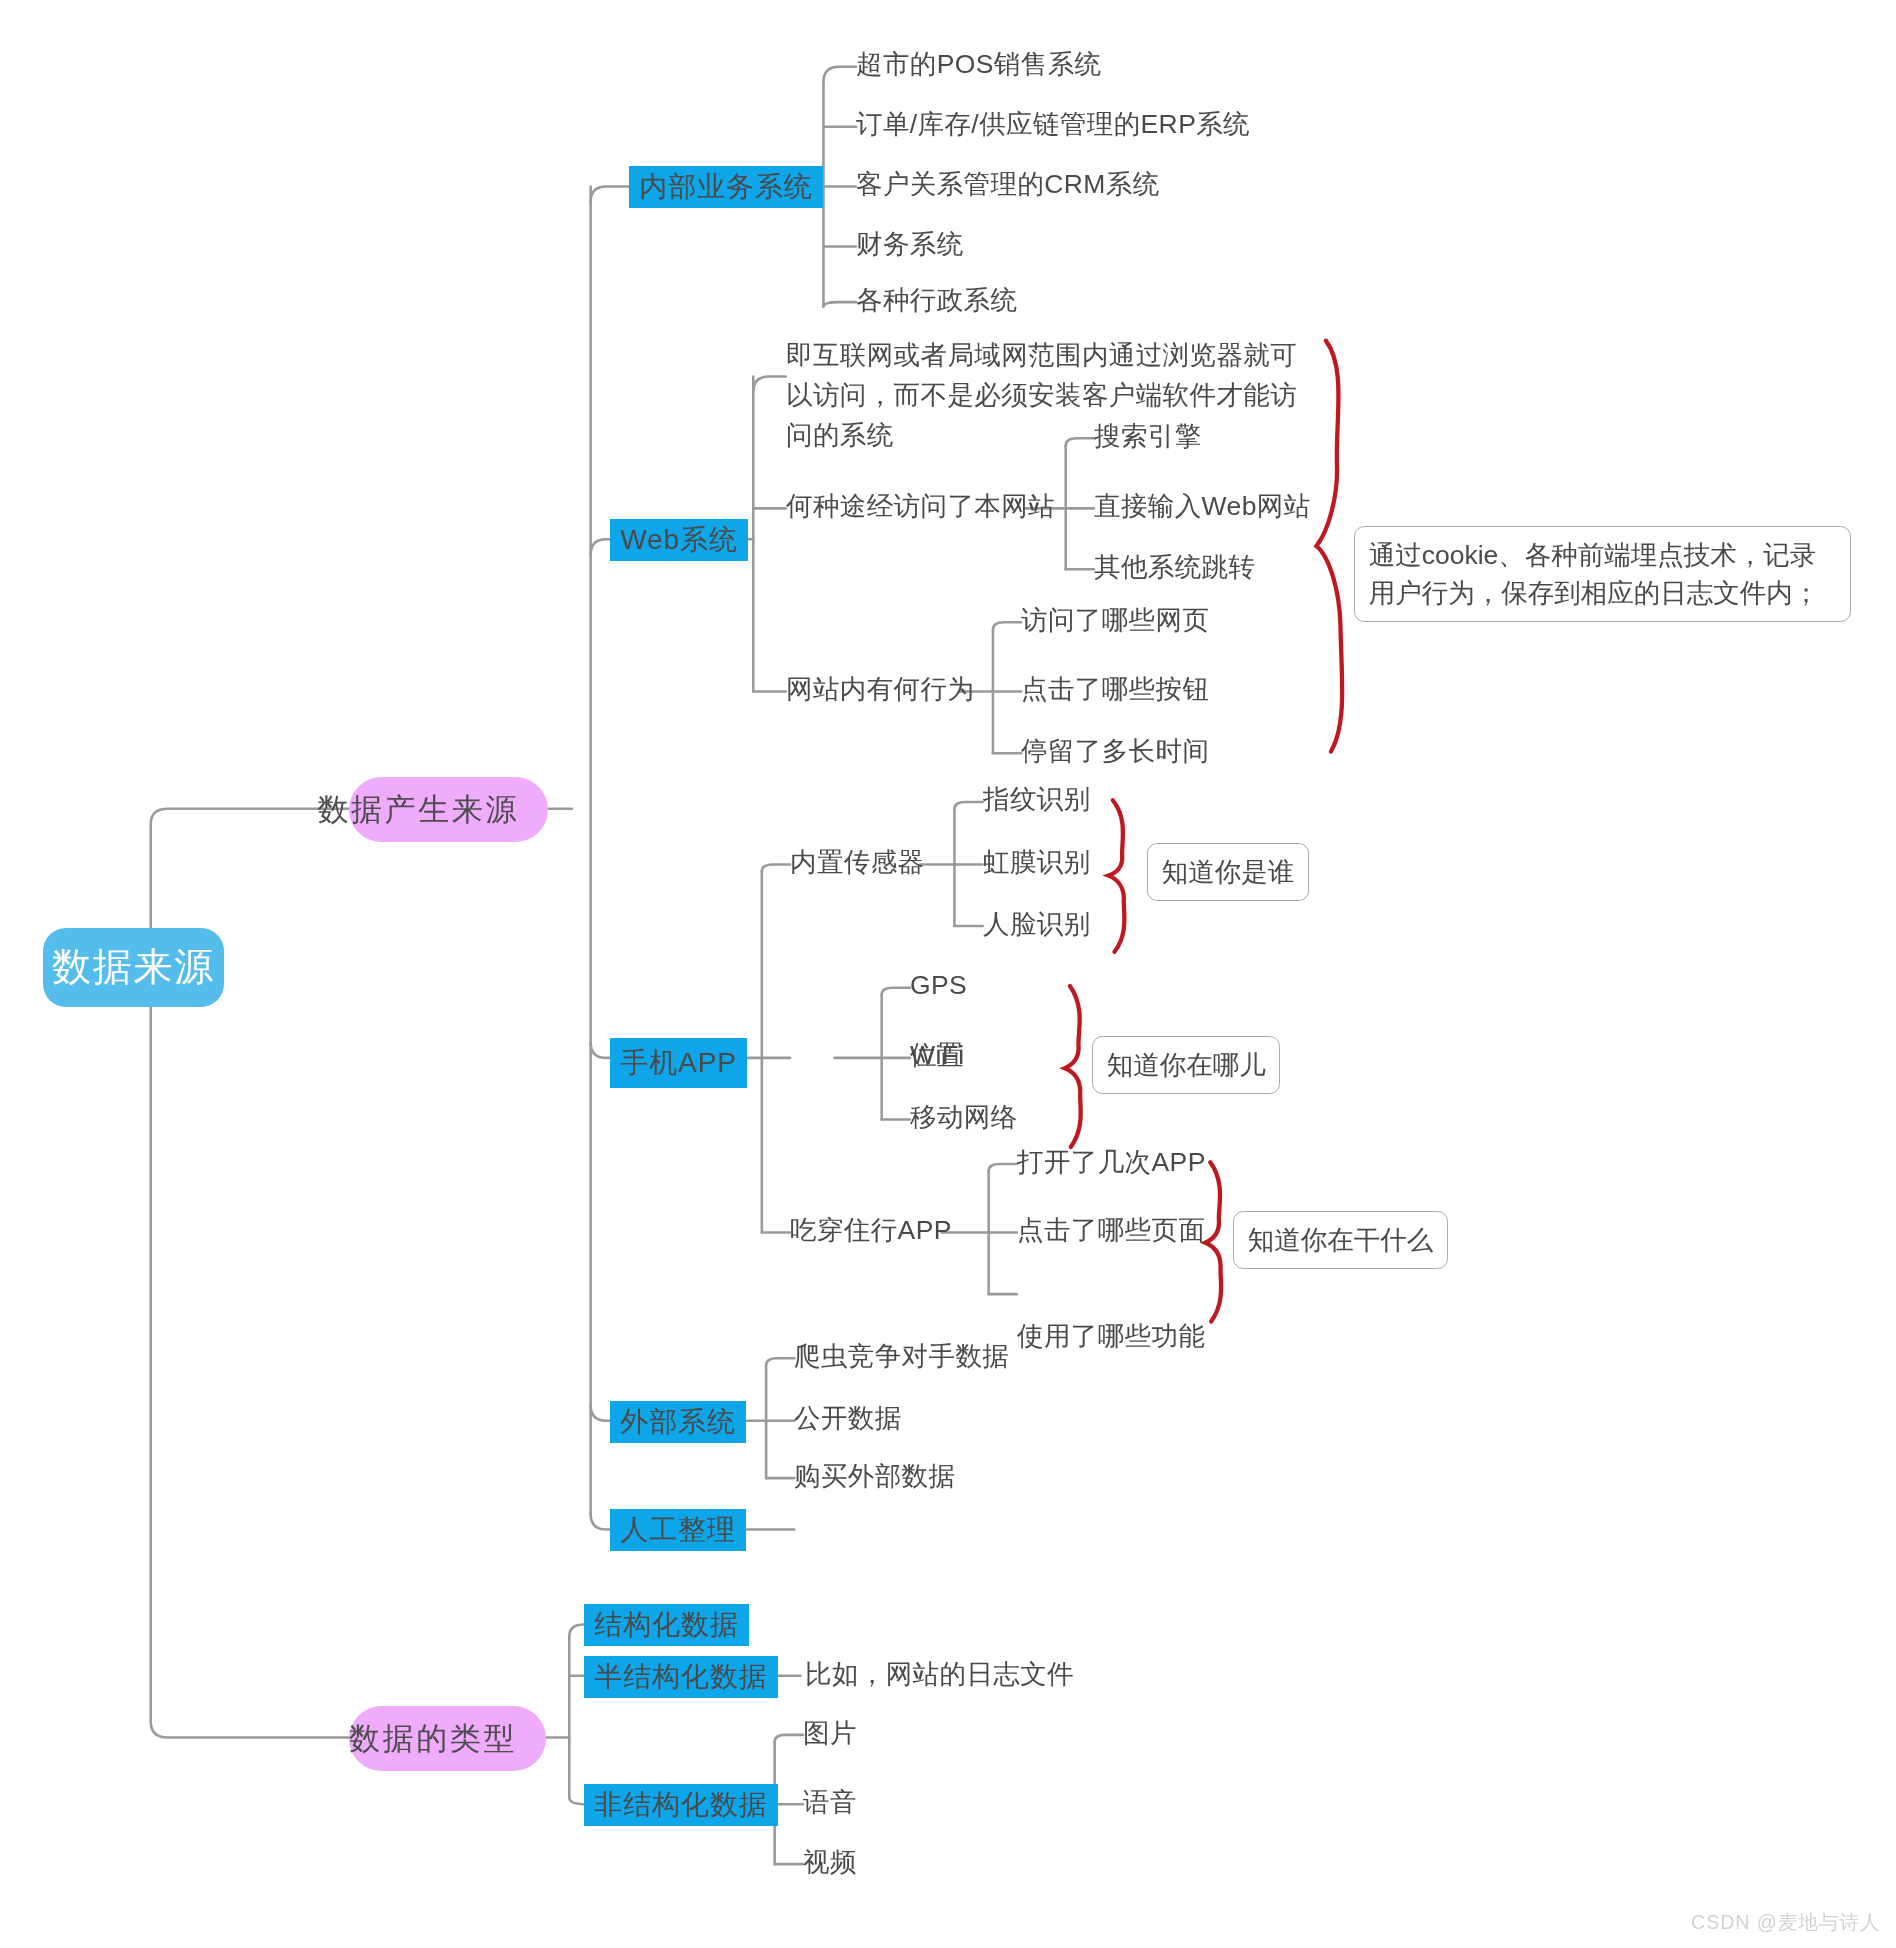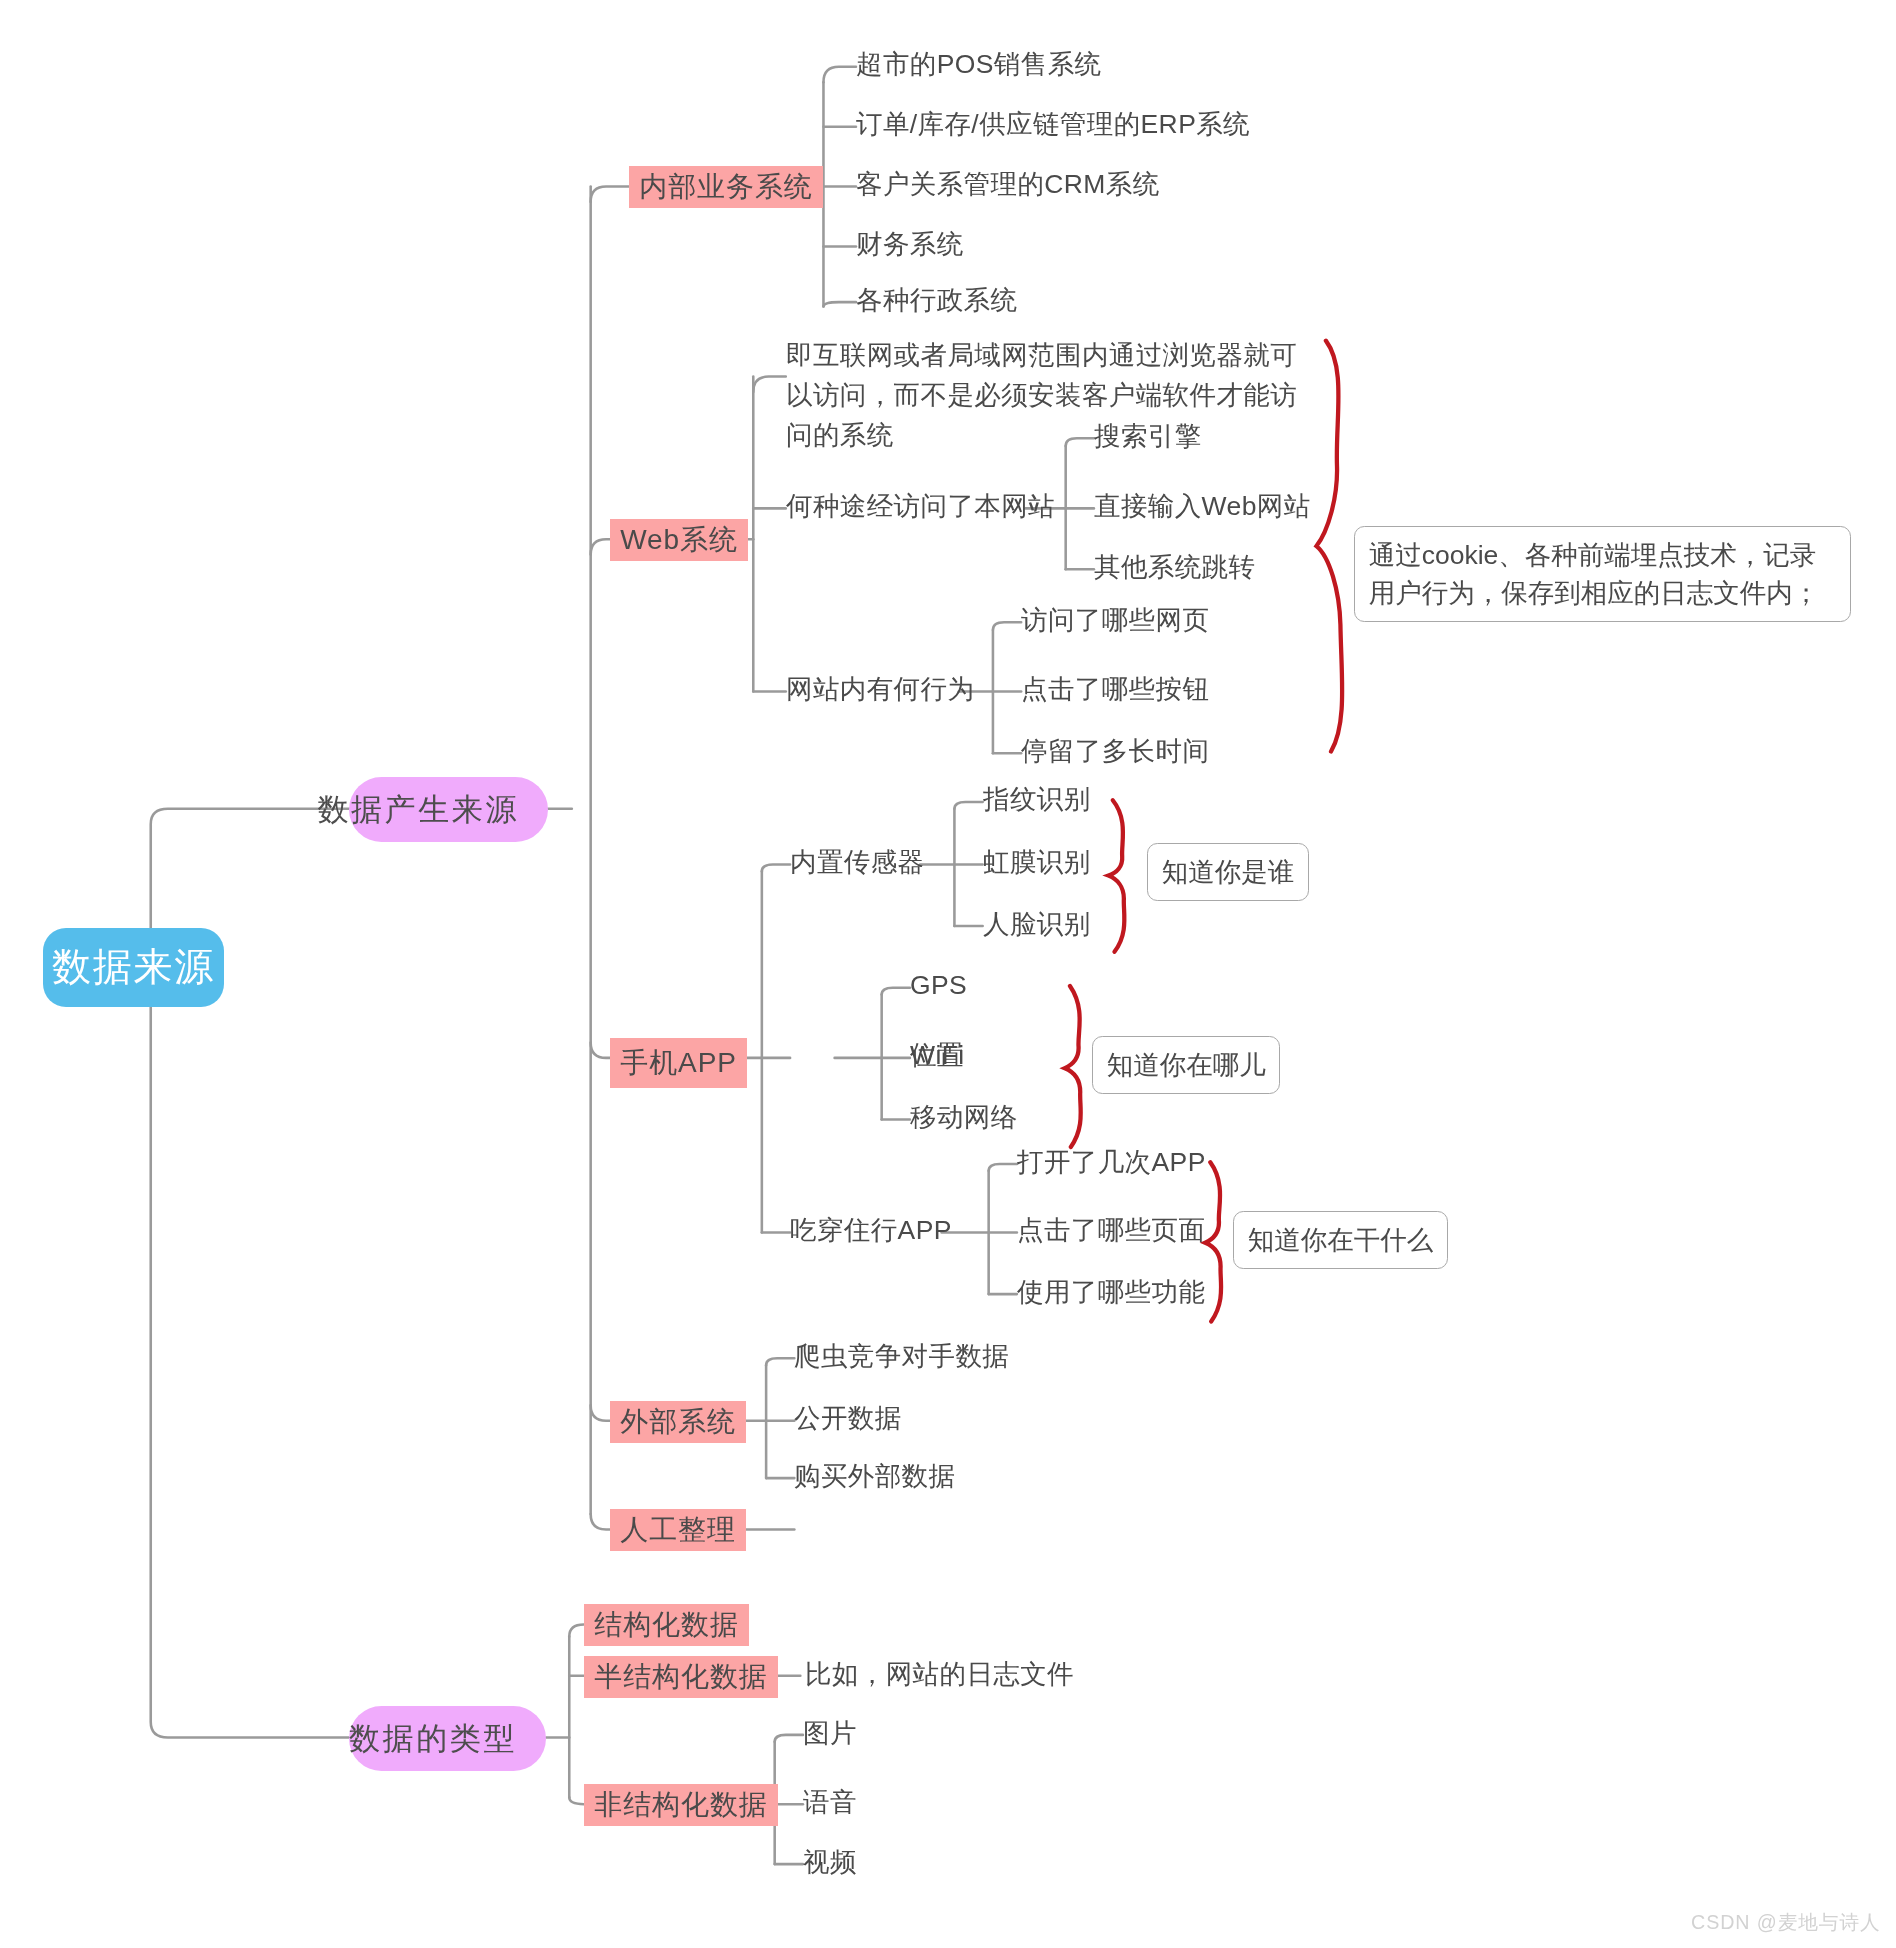--- a/index.html
+++ b/index.html
@@ -47,21 +47,21 @@
     background: #f0abfc;
     color: #4d4d4d;
     border-radius: 38px;
     font-size: 31px;
     padding: 17px 29px;
     letter-spacing: 2.6px;
     justify-content: flex-end;
   }
   
   .tag {
-    background: #fca5a5;
+    background: #0ea5e9;
     color: #4a4a4a;
     font-size: 28px;
     padding: 6.8px 10.3px;
     letter-spacing: 0.9px;
   }
   
   .leaf {
     font-size: 26.5px;
     color: #4a4a4a;
     letter-spacing: 0.4px;
@@ -306,21 +306,21 @@
 
   <div class="node leaf" style="left:790px; top:1213px;">
     <span>吃穿住行APP</span>
   </div>
   <div class="node leaf" style="left:1017px; top:1145px;">
     <span>打开了几次APP</span>
   </div>
   <div class="node leaf" style="left:1017px; top:1213px;">
     <span>点击了哪些页面</span>
   </div>
-  <div class="node leaf" style="left:1017px; top:1275px;text-align:center;">
+  <div class="node leaf" style="left:1017px; top:1319px;text-align:center;">
     <span>使用了哪些功能</span>
   </div>
   <div class="callout" style="position:absolute; left:1233px; top:1211px;">
     <span>知道你在干什么</span>
   </div>
 
   <div class="node tag" style="left:610px; top:1401px; height:42px;">
     <span>外部系统</span>
   </div>
   <div class="node leaf" style="left:794px; top:1339px;">

